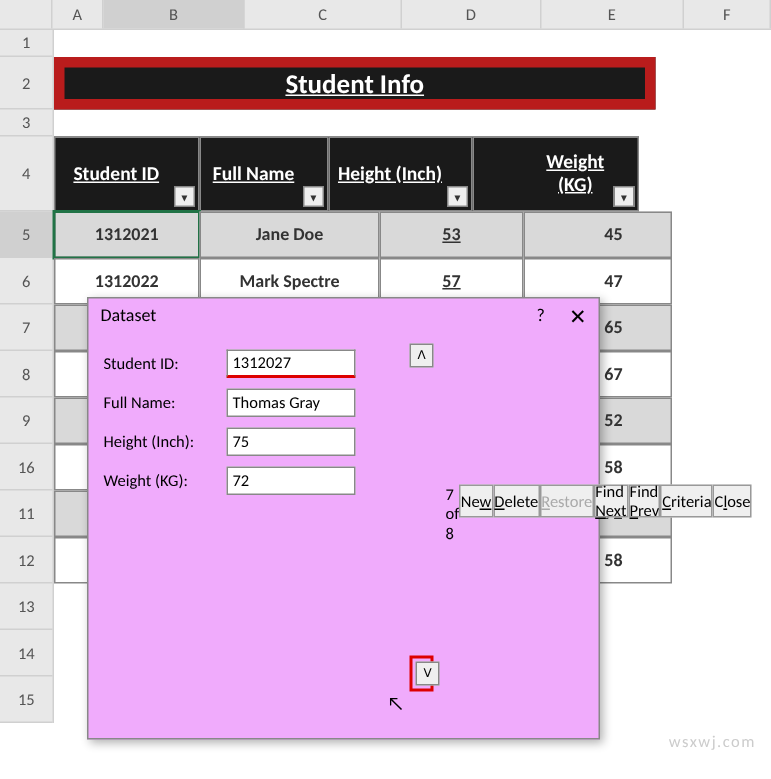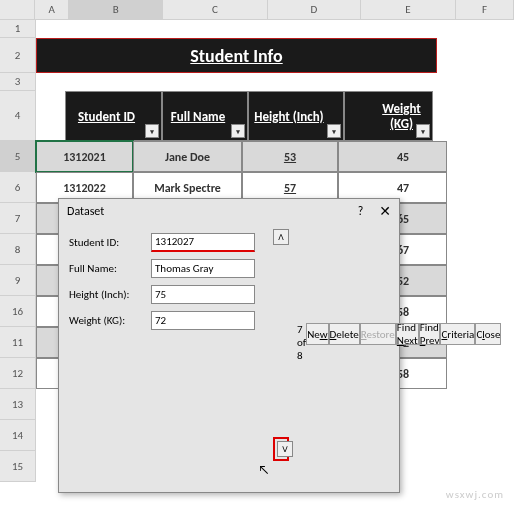--- a/index.html
+++ b/index.html
@@ -19,51 +19,51 @@
     .row-headers { width: 36px; background: #e8e8e8; border-right: 1px solid #d0d0d0; }
     .row-header { border-bottom: 1px solid #d0d0d0; color: #555; font-size: 11px; display: flex; align-items: center; justify-content: center; }
     .rh-1 { height: 18px; }
     .rh-2 { height: 35px; }
     .rh-3 { height: 18px; }
     .rh-4 { height: 50px; }
     .rh-small { height: 31px; }
     .selected-row { background: #d0d0d0; }
     
     .grid { flex: 1; position: relative; }
-    .title-row { position: absolute; top: 18px; left: 0; width: 401px; height: 35px; background: #1a1a1a; color: #fff; display: flex; align-items: center; justify-content: center; font-size: 18px; font-weight: bold; text-decoration: underline; border: 1px solid #b91c1c; }
+    .title-row { position: absolute; top: 18px; left: 0; width: 401px; height: 35px; background: #1a1a1a; color: #fff; display: flex; align-items: center; justify-content: center; font-size: 18px; font-weight: bold; text-decoration: underline; border: 7px solid #b91c1c; }
     
     .header-row { position: absolute; top: 71px; display: flex; height: 50px; }
     .th { background: #1a1a1a; color: #fff; font-weight: bold; text-decoration: underline; display: flex; align-items: center; justify-content: center; border: 1px solid #888; position: relative; font-size: 13px; text-align: center; padding-right: 14px; }
-    .th-b { width: 97px; margin-left: 29px; }
+    .th-b { width: 97px; }
     .th-c { width: 86px; }
     .th-d { width: 96px; }
-    .th-e { width: 89px; padding-left: 40px; }
+    .th-e { width: 111px; padding-left: 40px; }
     .filter-btn { position: absolute; bottom: 2px; right: 2px; width: 14px; height: 14px; background: #efefef; border: 1px solid #888; display: flex; align-items: center; justify-content: center; font-size: 7px; color: #333; }
     
     .data-body { position: absolute; top: 121px; }
     .data-row { display: flex; height: 31px; }
     .td { border: 1px solid #888; display: flex; align-items: center; justify-content: center; font-size: 12px; font-weight: bold; color: #333; }
     .bg-grey { background: #d9d9d9; }
     .bg-white { background: #fff; }
     .td-b { width: 97px; }
-    .td-c { width: 109px; }
+    .td-c { width: 120px; }
     .td-d { width: 96px; text-decoration: underline; }
-    .td-e { width: 109px; padding-left: 21px; }
+    .td-e { width: 99px; padding-left: 21px; }
     
     .active-cell { outline: 2px solid #217346; outline-offset: -1px; }
     
-    .dialog { position: absolute; top: 198px; left: 58px; width: 342px; height: 295px; background: #e5e5e5; border: 1px solid #888; box-shadow: 2px 2px 6px rgba(0,0,0,0.3); }
+    .dialog { position: absolute; top: 198px; left: 58px; width: 342px; height: 295px; background: #f0abfc; border: 1px solid #888; box-shadow: 2px 2px 6px rgba(0,0,0,0.3); }
     .dlg-title { height: 24px; display: flex; align-items: center; justify-content: space-between; padding: 0 8px; font-size: 12px; }
     .dlg-title-right { display: flex; gap: 16px; align-items: center; }
     .dlg-close { font-size: 14px; cursor: pointer; }
     .dlg-body { display: flex; padding: 6px 10px; gap: 8px; }
     .dlg-form { flex: 1; }
     .form-row { display: flex; align-items: center; height: 26px; gap: 4px; }
     .form-label { width: 78px; font-size: 11px; text-align: left; }
-    .form-input { width: 104px; height: 19px; border: 1px solid #888; background: #fff; font-size: 11px; padding: 0 3px; }
+    .form-input { width: 86px; height: 19px; border: 1px solid #888; background: #fff; font-size: 11px; padding: 0 3px; }
     .underline-red { border-bottom: 2px solid #d00; }
     .dlg-scroll { width: 16px; display: flex; flex-direction: column; justify-content: space-between; height: 232px; }
     .scroll-btn { width: 16px; height: 16px; background: #efefef; border: 1px solid #888; display: flex; align-items: center; justify-content: center; font-size: 8px; }
     .highlight-box { border: 2px solid #d00; padding: 2px; }
     .dlg-right { width: 92px; display: flex; flex-direction: row; align-items: center; }
     .counter { font-size: 11px; margin: 4px 0 10px; }
     .dlg-btn { width: 82px; height: 22px; background: #efefef; border: 1px solid #999; font-size: 11px; margin-bottom: 22px; display: flex; align-items: center; justify-content: center; cursor: pointer; }
     .dlg-btn.disabled { color: #aaa; }
     .btn-u { text-decoration: underline; }
     .btn-spacer { height: 12px; }

